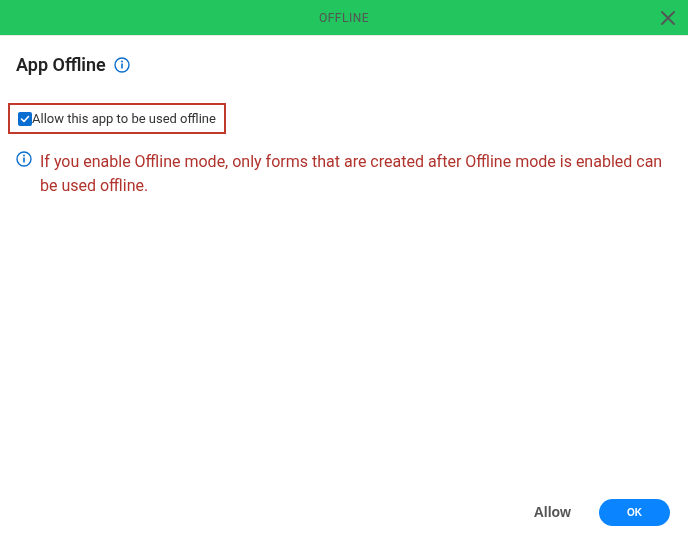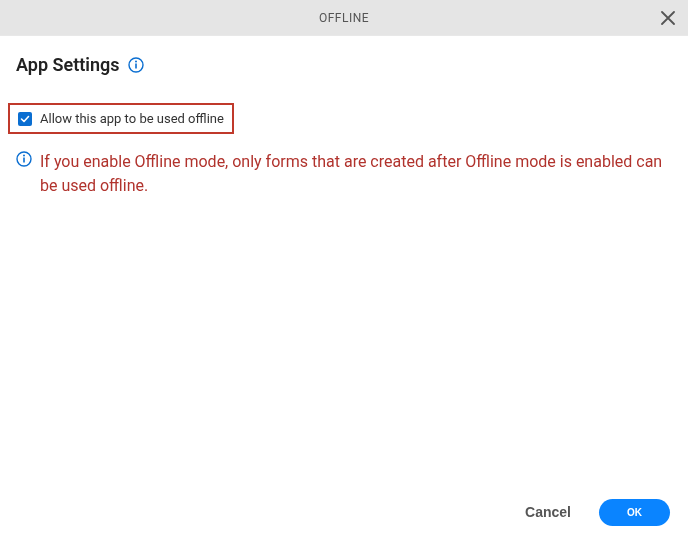--- a/index.html
+++ b/index.html
@@ -6,21 +6,21 @@
     body {
       font-family: -apple-system, BlinkMacSystemFont, "Segoe UI", Roboto, Arial, sans-serif;
       width: 688px;
       height: 544px;
       background: #fff;
       display: flex;
       flex-direction: column;
       overflow: hidden;
     }
     .titlebar {
-      background: #e5e5e5;
+      background: #22c55e;
       height: 36px;
       display: flex;
       align-items: center;
       justify-content: center;
       position: relative;
       border-bottom: 1px solid #e8e8e8;
     }
     .titlebar-title {
       font-size: 12px;
       letter-spacing: 0.5px;
@@ -68,21 +68,21 @@
       justify-content: center;
       color: #0a6ed1;
     }
     .info-icon svg { width: 16px; height: 16px; }
 
     .highlight-box {
       border: 2px solid #c0392b;
       padding: 6px 8px;
       display: inline-flex;
       align-items: center;
-      gap: 8px;
+      gap: 0;
       margin-bottom: 16px;
       width: fit-content;
       margin-left: -8px;
     }
     .checkbox {
       width: 14px;
       height: 14px;
       border-radius: 2px;
       background: #0a6ed1;
       display: inline-flex;
@@ -145,21 +145,21 @@
   <div class="close-btn">
     <svg viewBox="0 0 14 14">
         <path d="M1 1 L13 13 M13 1 L1 13" stroke="currentColor" stroke-width="1.8" fill="none" stroke-linecap="round"></path>
       </svg>
   </div>
 </div>
 
 <div class="content">
 
   <div class="section-header">
-    <h1>App Settings</h1>
+    <h1>App Offline</h1>
     <span class="info-icon">
       <svg viewBox="0 0 16 16">
           <circle cx="8" cy="8" r="7" fill="none" stroke="currentColor" stroke-width="1.4"></circle>
           <rect x="7.2" y="6.5" width="1.6" height="5" fill="currentColor"></rect>
           <circle cx="8" cy="4.4" r="1" fill="currentColor"></circle>
         </svg>
     </span>
   </div>
 
   <div class="highlight-box">
@@ -178,15 +178,15 @@
           <rect x="7.2" y="6.5" width="1.6" height="5" fill="currentColor"></rect>
           <circle cx="8" cy="4.4" r="1" fill="currentColor"></circle>
         </svg>
     </span>
     <span class="notice-text">If you enable Offline mode, only forms that are created after Offline mode is enabled can be used offline.</span>
   </div>
 
 </div>
 
 <div class="footer">
-  <button class="btn-cancel">Cancel</button>
+  <button class="btn-cancel">Allow</button>
   <button class="btn-ok">OK</button>
 </div>
 
 </body></html>

